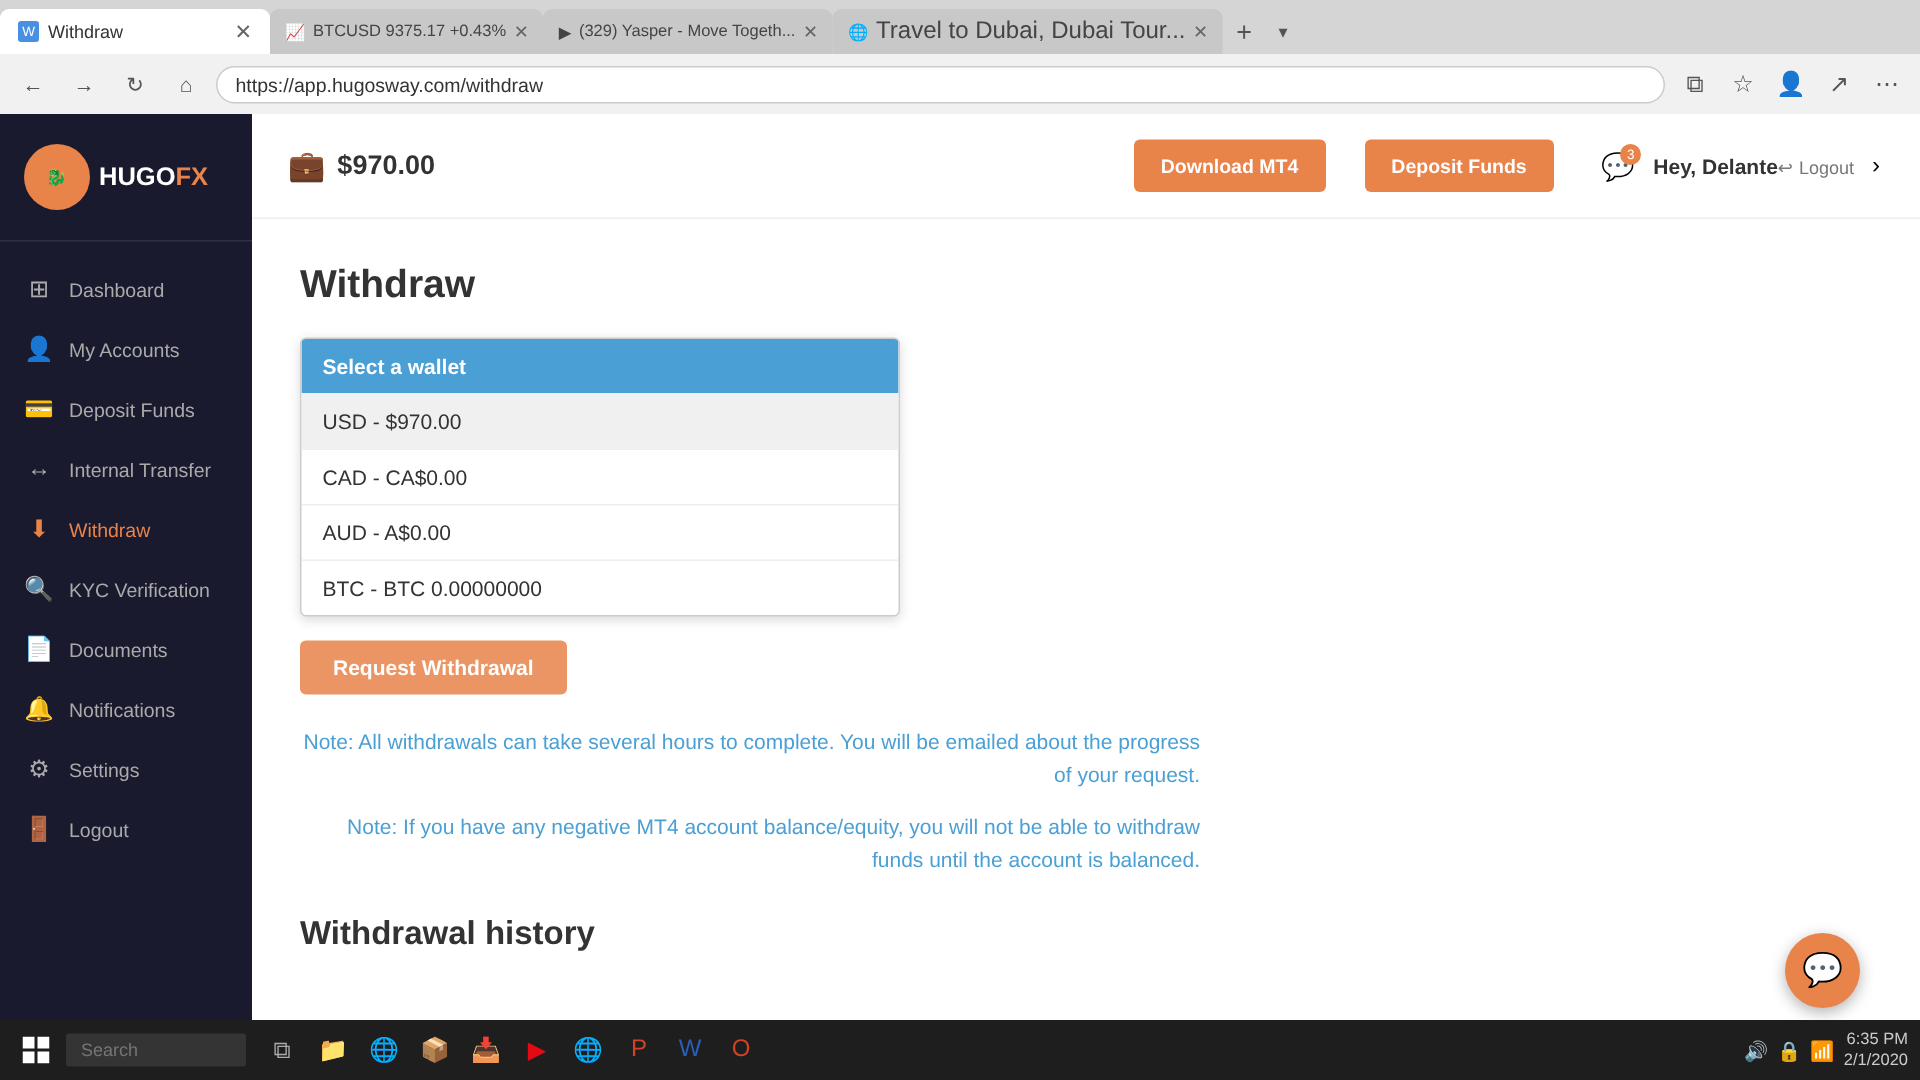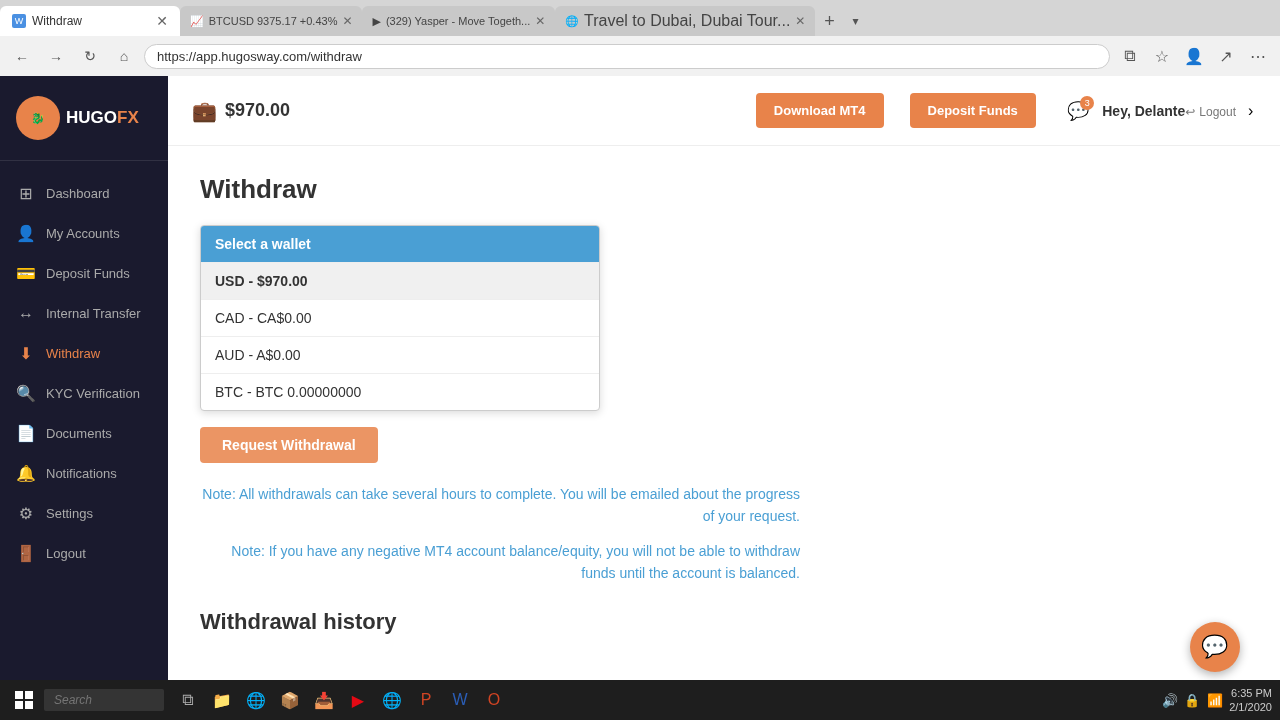--- a/index.html
+++ b/index.html
@@ -52,39 +52,39 @@
 
     
     .page-content { flex: 1; padding: 28px 32px; overflow-y: auto; position: relative; }
     .page-title { font-size: 26px; font-weight: bold; color: #333; margin-bottom: 20px; }
 
     
     .wallet-dropdown-container { position: relative; width: 400px; margin-bottom: 16px; }
     .wallet-dropdown { border: 1px solid #ccc; border-radius: 4px; background: #fff; overflow: hidden; box-shadow: 0 2px 8px rgba(0,0,0,0.15); }
     .wallet-dropdown-header { background: #4a9fd4; color: white; padding: 10px 14px; font-size: 14px; font-weight: bold; cursor: pointer; }
     .wallet-option { padding: 10px 14px; font-size: 14px; color: #333; cursor: pointer; border-top: 1px solid #eee; }
-    .wallet-option.selected { background: #f0f0f0; font-weight: bold; }
+    .wallet-option.selected { background: #f0f0f0; }
 
     
     .btn-request { background: #e8834a; color: white; border: none; padding: 10px 22px; border-radius: 4px; font-size: 14px; font-weight: bold; cursor: pointer; margin-bottom: 20px; opacity: 0.85; }
 
     
     .note-text { color: #4a9fd4; font-size: 14px; line-height: 1.6; margin-bottom: 12px; max-width: 600px; text-align: right; }
 
     
     .section-title { font-size: 22px; font-weight: bold; color: #333; margin-top: 24px; margin-bottom: 12px; }
 
     
     .chat-button { position: fixed; bottom: 48px; right: 40px; width: 50px; height: 50px; background: #e8834a; border-radius: 50%; display: flex; align-items: center; justify-content: center; cursor: pointer; box-shadow: 0 3px 10px rgba(0,0,0,0.3); }
     .chat-button-icon { color: white; font-size: 22px; }
 
     
     .taskbar { height: 40px; background: #1e1e1e; display: flex; align-items: center; padding: 0 8px; gap: 4px; position: fixed; bottom: 0; left: 0; right: 0; z-index: 100; }
     .taskbar-start { width: 32px; height: 32px; display: flex; align-items: center; justify-content: center; cursor: pointer; }
-    .taskbar-search { background: rgba(255,255,255,0.1); color: #aaa; border: none; border-radius: 2px; padding: 4px 10px; font-size: 12px; width: 120px; font-style: italic; }
+    .taskbar-search { background: rgba(255,255,255,0.1); color: #aaa; border: none; border-radius: 2px; padding: 4px 10px; font-size: 12px; width: 120px; }
     .taskbar-icons { display: flex; gap: 2px; margin-left: 4px; }
     .taskbar-icon { width: 32px; height: 32px; display: flex; align-items: center; justify-content: center; cursor: pointer; border-radius: 2px; font-size: 16px; }
     .taskbar-spacer { flex: 1; }
     .taskbar-tray { display: flex; align-items: center; gap: 6px; color: #ccc; font-size: 11px; }
     .taskbar-time { text-align: right; }
     .taskbar-time div { line-height: 1.3; }
   </style>
 </head>
 <body>
 

